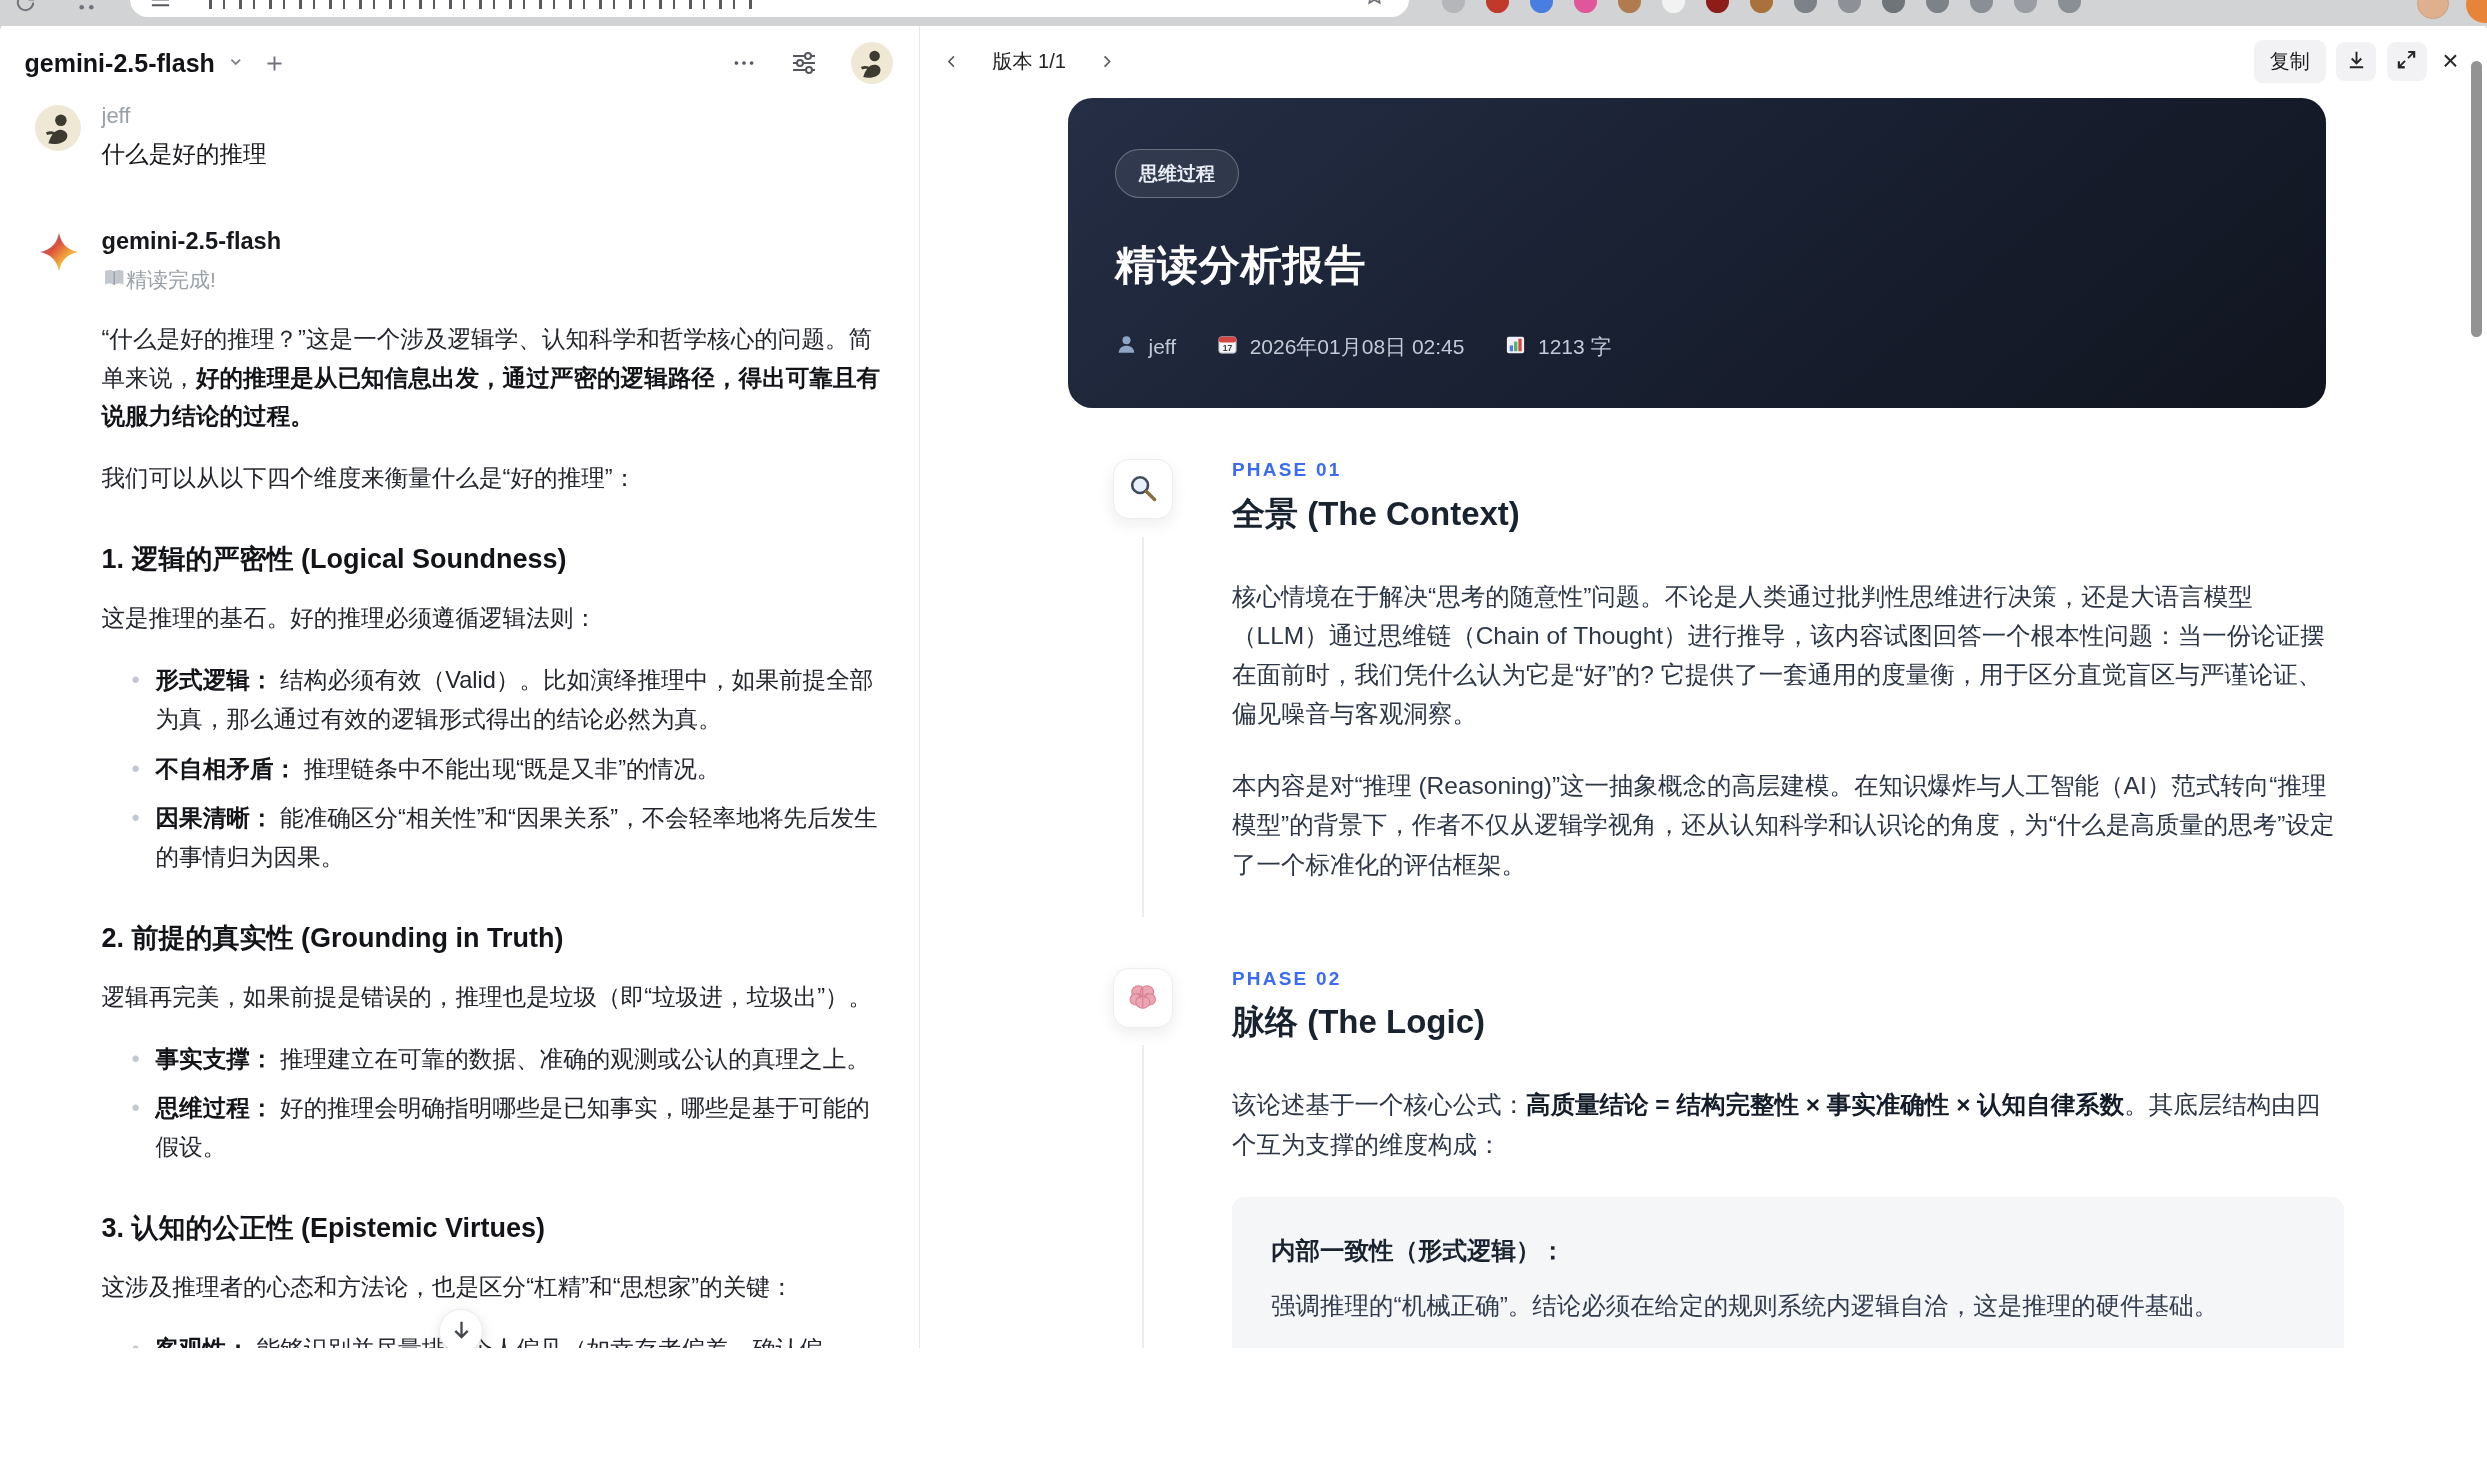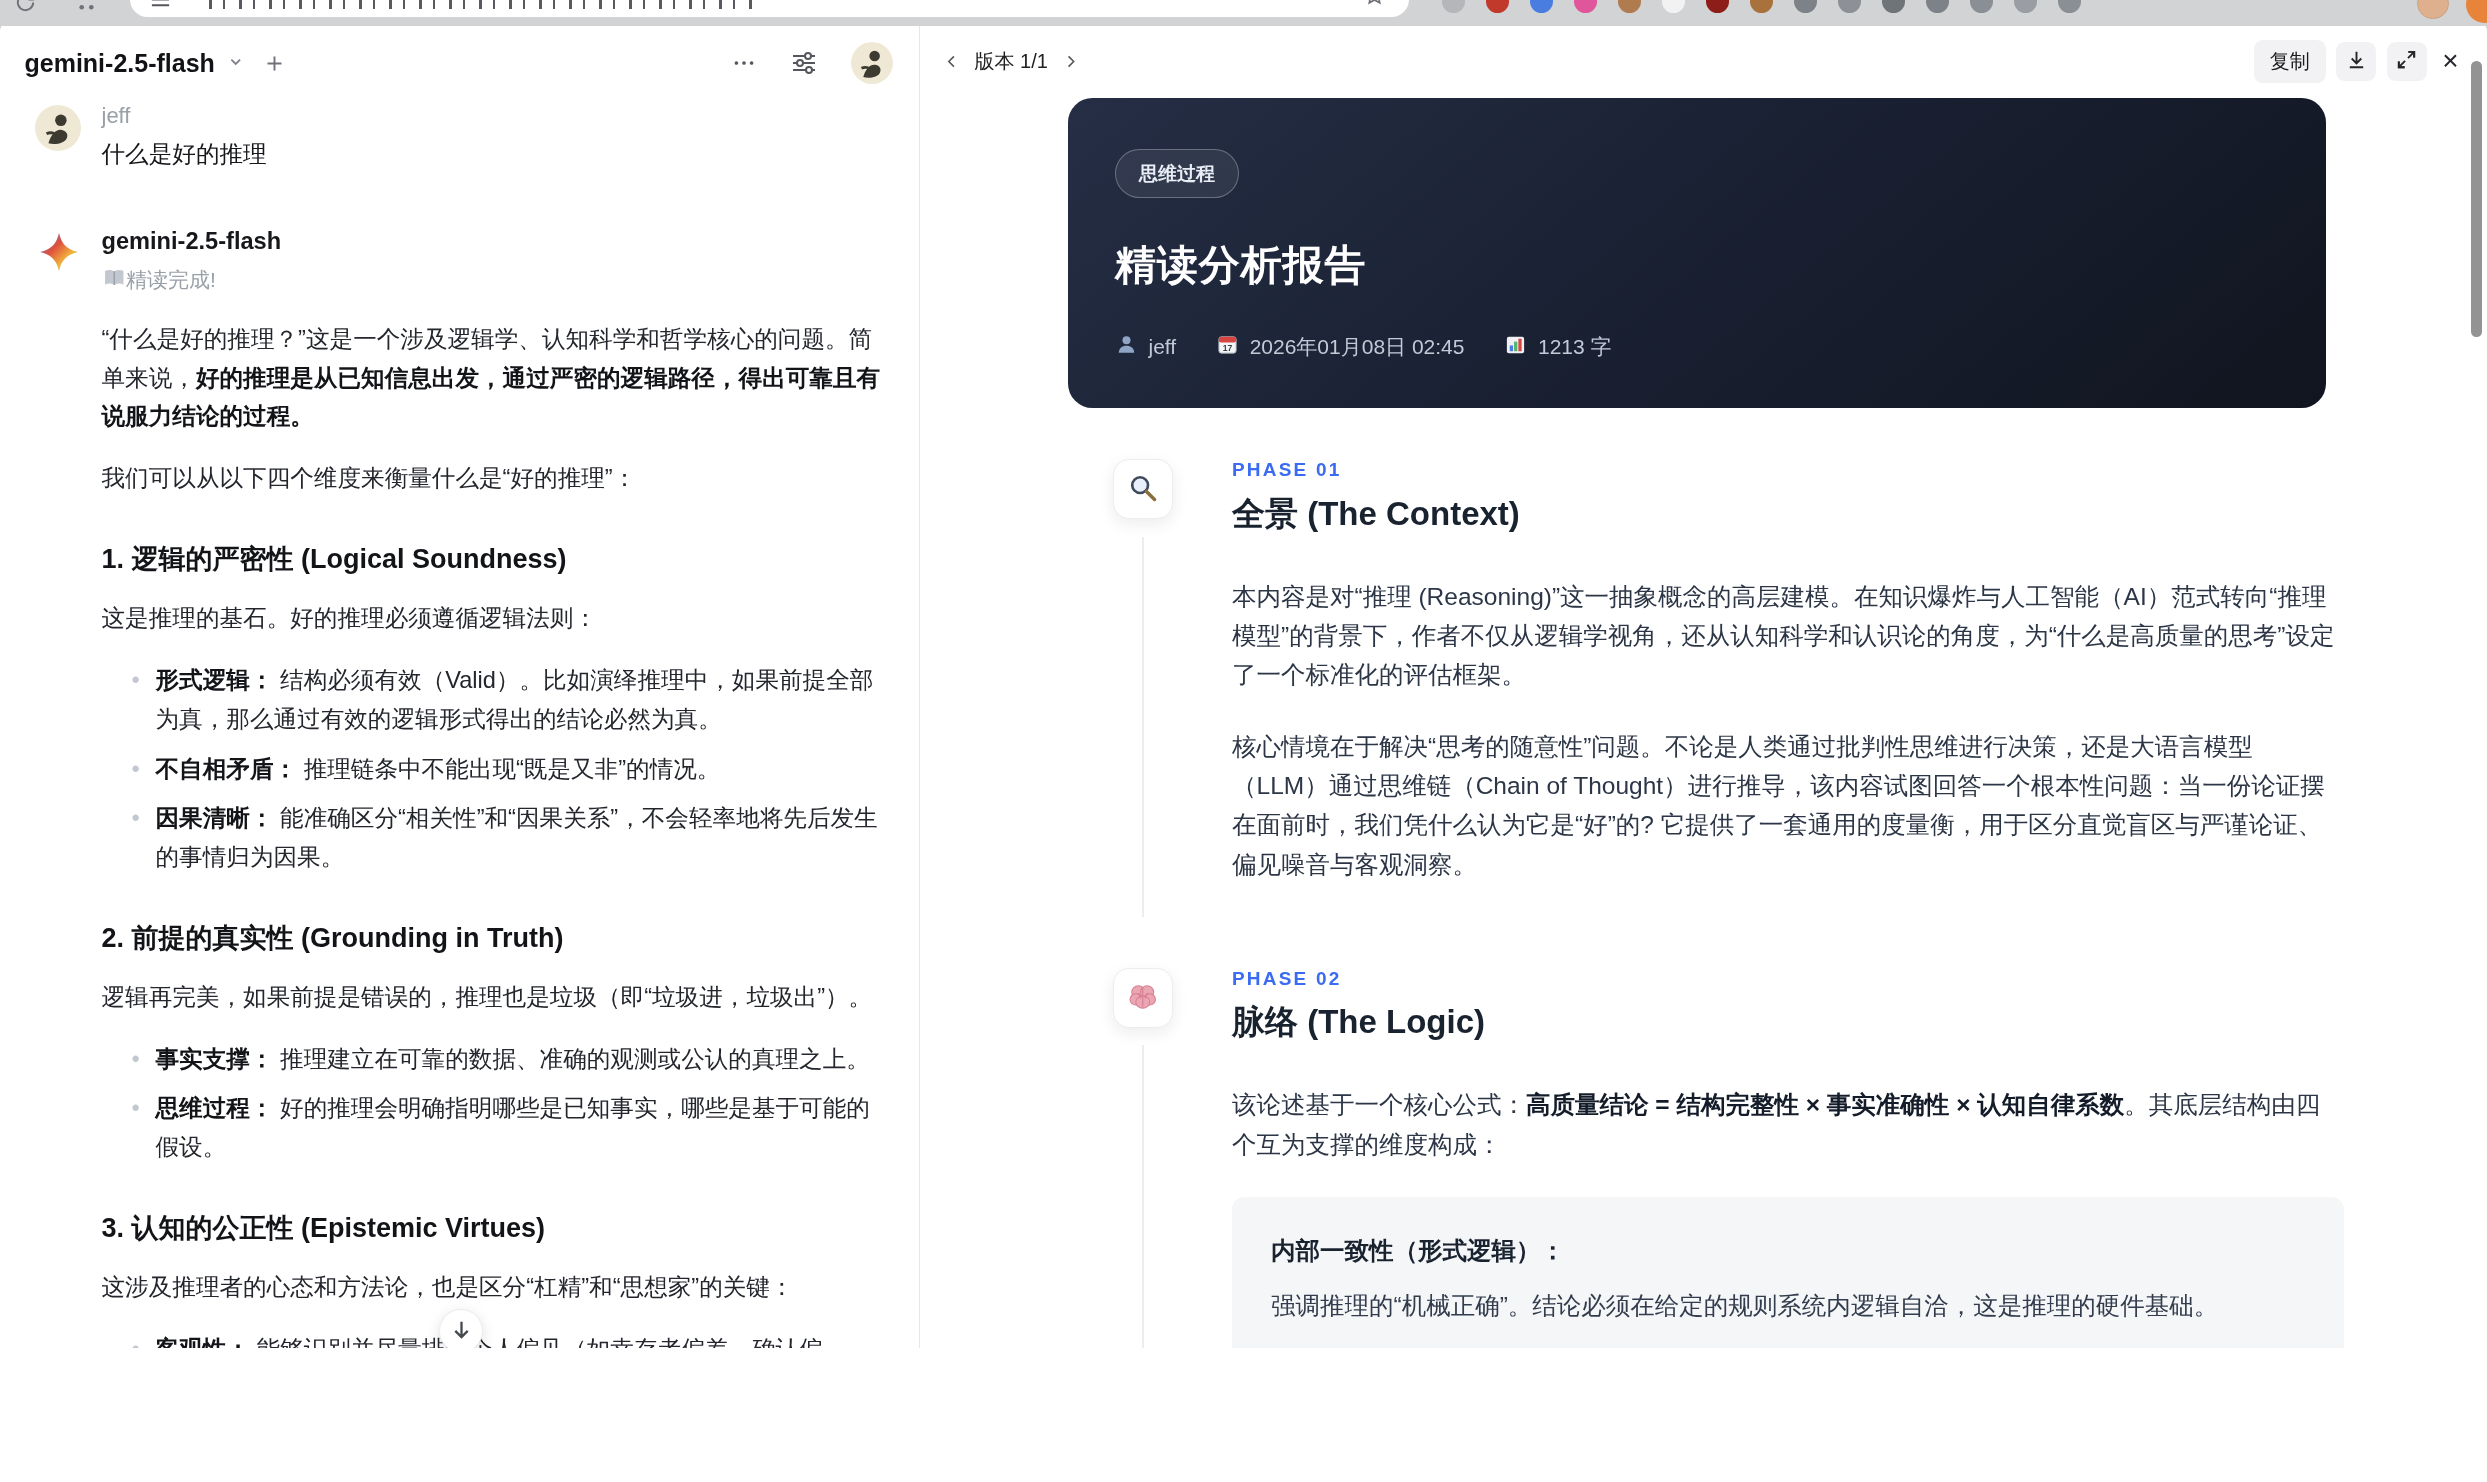--- a/index.html
+++ b/index.html
@@ -60,21 +60,21 @@
     border:0.9px solid #e5e5e8; border-radius:26px; box-shadow:0 10.5px 39px rgba(0,0,0,.09); z-index:5; padding:30px 31.5px 0; }
   .composer-input { width:770px; border:none; outline:none; font-family:inherit; font-size:26px; color:#17181c; background:transparent;margin-left:13px; }
   .composer-input::placeholder { color:#a6acb6; }
   .composer-tools { display:flex; align-items:center; gap:26px; margin-top:35px; }
   .tool-divider { width:0.9px; height:30px; background:#e3e3e6; }
   .voice-btn { position:absolute; right:26px; top:54px; width:65px; height:65px; border-radius:50%; background:#111216; border:none; cursor:pointer; display:grid; place-items:center; }
 
   
   .artifact-panel { position:relative; flex:1 1 auto; background:#fff; overflow:hidden; }
   .panel-header { display:flex; align-items:center; padding:21px 23px 15.8px 23px; }
-  .version-nav { display:flex; align-items:center; gap:14px; font-size:20px; color:#222; }
+  .version-nav { display:flex; align-items:center; gap:32px; font-size:20px; color:#222; }
   .nav-arrow { background:none; border:none; cursor:pointer; display:grid; place-items:center; }
   .panel-actions { margin-left:auto; display:flex; align-items:center; gap:10.5px; }
   .pill-btn { background:#f2f2f4; border:none; border-radius:8.8px; padding:7.9px 15.8px; font-family:inherit; font-size:20px; color:#1c1c1f; cursor:pointer; }
   .sq-btn { background:#f2f2f4; border:none; border-radius:8.8px; width:40px; height:39px; display:grid; place-items:center; cursor:pointer; }
   .close-btn { background:none; border:none; font-size:28px; color:#26262a; cursor:pointer; padding:0 5.3px; line-height:1; }
 
   .report-scroll { position:absolute; top:79px; left:0; right:17.5px; bottom:0; overflow:hidden; }
   .hero { margin:0 161px 0 148px; width:1258px; border-radius:24.5px; padding:51px 47px 47px;
     background:linear-gradient(140deg,#252e45 0%, #1a2133 45%, #10151f 100%); color:#fff; }
   .hero-badge { display:inline-block; font-size:19px; font-weight:700; color:#e9edf5; padding:10.5px 23px;
@@ -408,22 +408,22 @@
                     <path d="M14.8 14.8L21 21" stroke="#8a6d3b" stroke-width="2.6" stroke-linecap="round"></path>
                   </svg>
               </span>
             </div>
             <div class="rail-line"></div>
           </div>
           <div class="phase-body">
             <div class="phase-label">PHASE 01</div>
             <div class="phase-title">全景 (The Context)</div>
             <div class="phase-text">
+              <p>核心情境在于解决“思考的随意性”问题。不论是人类通过批判性思维进行决策，还是大语言模型（LLM）通过思维链（Chain of Thought）进行推导，该内容试图回答一个根本性问题：当一份论证摆在面前时，我们凭什么认为它是“好”的? 它提供了一套通用的度量衡，用于区分直觉盲区与严谨论证、偏见噪音与客观洞察。</p>
               <p>本内容是对“推理 (Reasoning)”这一抽象概念的高层建模。在知识爆炸与人工智能（AI）范式转向“推理模型”的背景下，作者不仅从逻辑学视角，还从认知科学和认识论的角度，为“什么是高质量的思考”设定了一个标准化的评估框架。</p>
-              <p>核心情境在于解决“思考的随意性”问题。不论是人类通过批判性思维进行决策，还是大语言模型（LLM）通过思维链（Chain of Thought）进行推导，该内容试图回答一个根本性问题：当一份论证摆在面前时，我们凭什么认为它是“好”的? 它提供了一套通用的度量衡，用于区分直觉盲区与严谨论证、偏见噪音与客观洞察。</p>
             </div>
           </div>
         </div>
 
         <div class="phase">
           <div class="phase-rail">
             <div class="phase-icon-box">
               <span>
                 <svg width="31.5" height="31.5" viewBox="0 0 36 36">
                     <g fill="#eba6b3" stroke="#d87f92" stroke-width="1.2">

